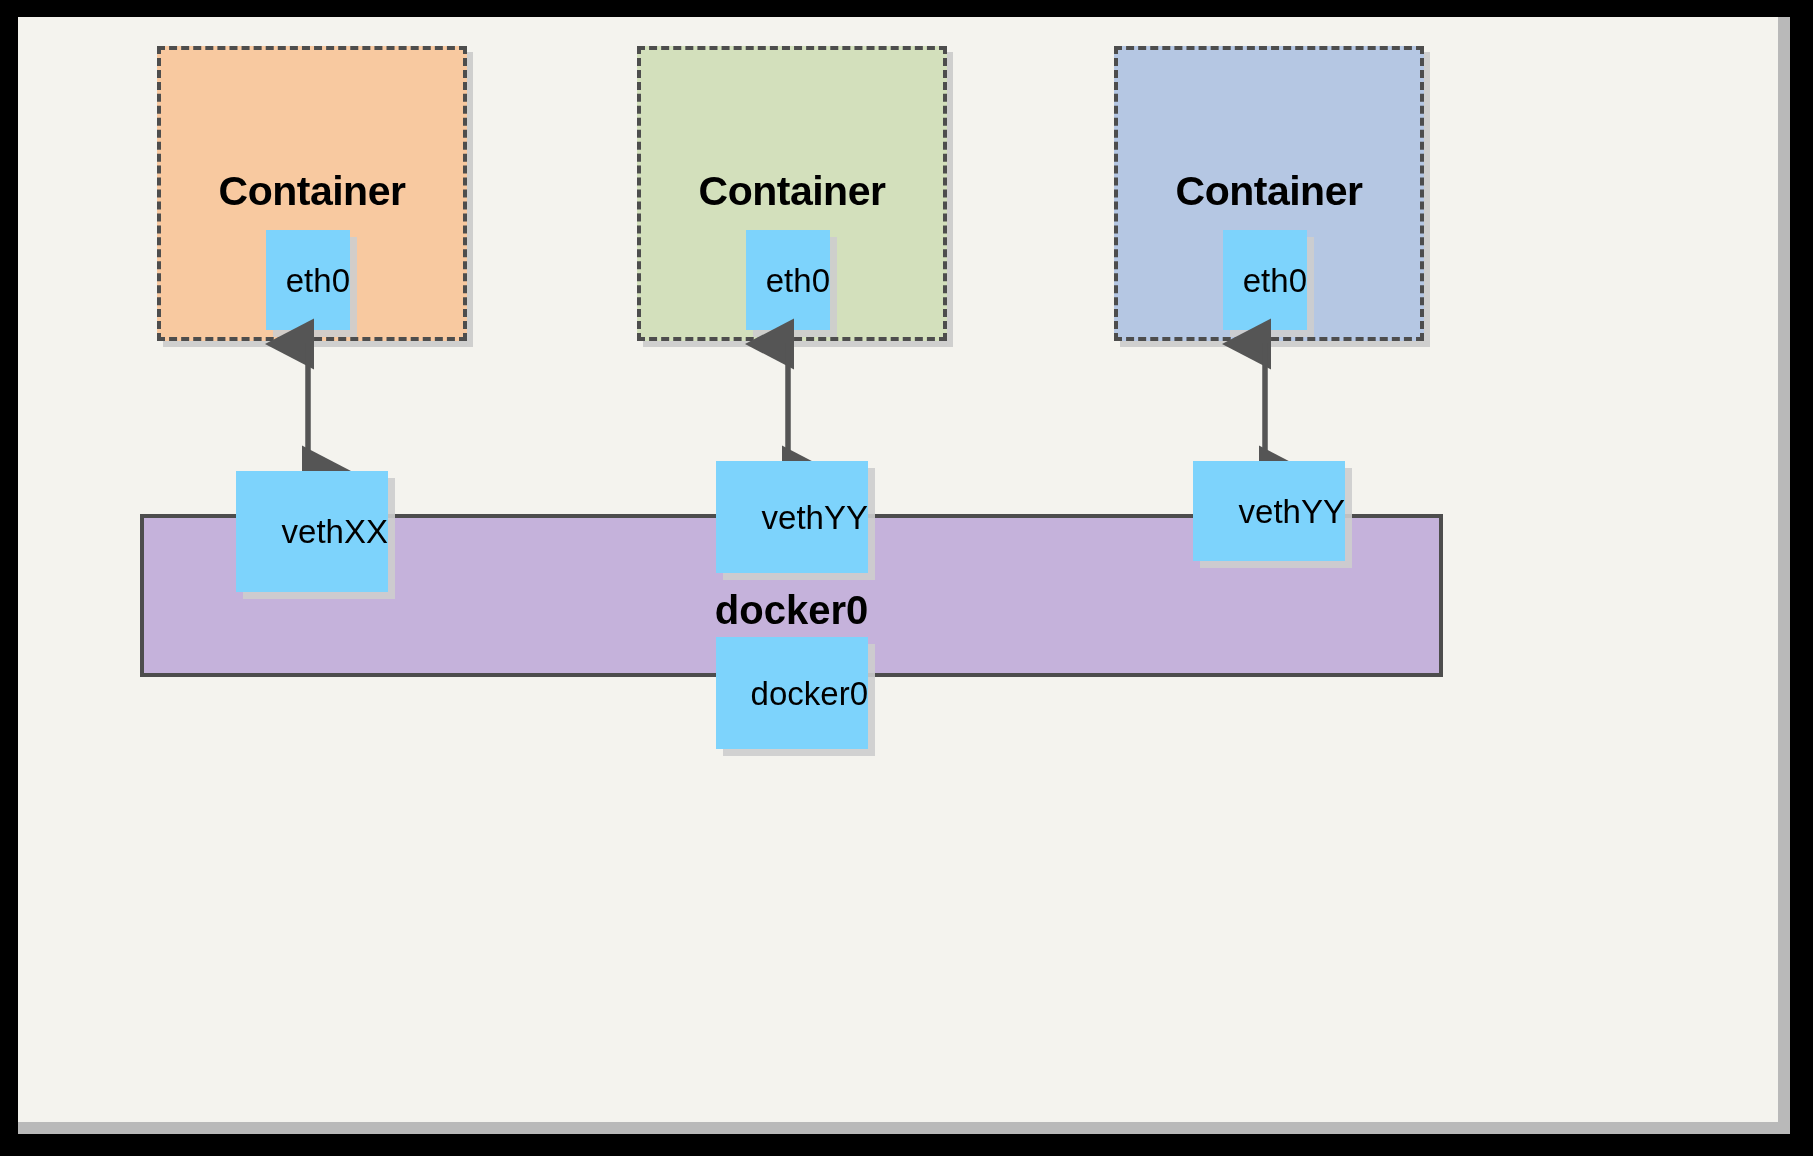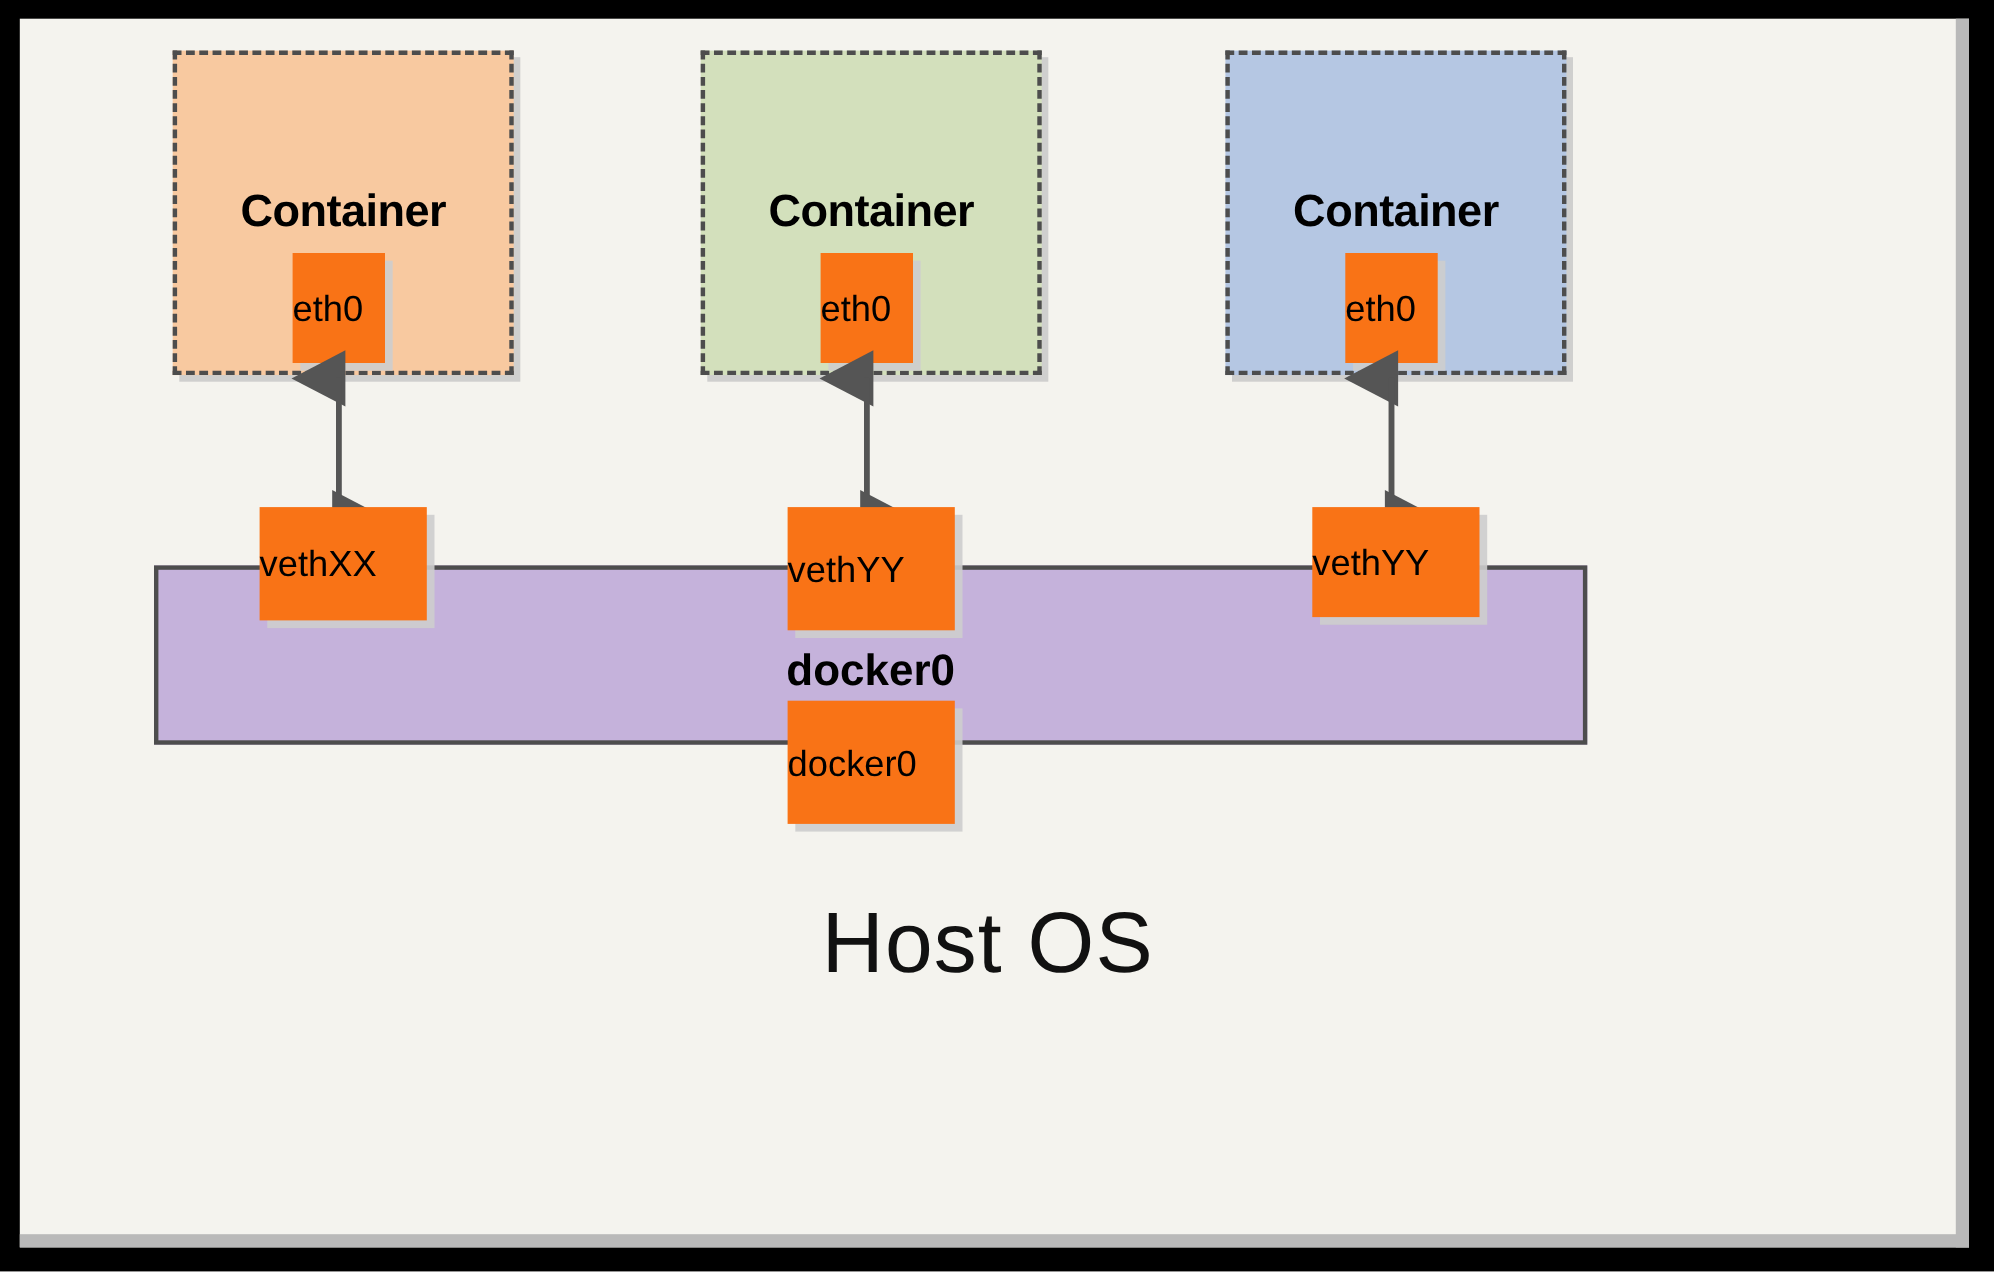--- a/index.html
+++ b/index.html
@@ -55,26 +55,26 @@
     text-align: center;
     font-size: 41px;
     font-weight: bold;
     color: #000000;
     letter-spacing: -0.5px;
   }
 
   
   .ybox {
     position: absolute;
-    background: #f97316;
+    background: #7dd3fc;
     box-sizing: border-box;
     box-shadow: 7px 7px 0 0 rgba(205,205,205,0.9);
     display: flex;
     align-items: center;
-    justify-content: flex-start;
+    justify-content: flex-end;
   }
   .ybox span {
     font-size: 33px;
     color: #000000;
     line-height: 1;
     white-space: nowrap;
   }
 
   
   .arrow-svg {
@@ -182,32 +182,31 @@
           </marker>
         </defs>
         <line x1="18" y1="137" x2="18" y2="9" stroke="#555555" stroke-width="5" marker-end="url(#ah-up-3)"></line>
         <line x1="18" y1="8" x2="18" y2="136" stroke="#555555" stroke-width="5" marker-end="url(#ah-dn-3)"></line>
       </svg>
 
       <div id="docker0-bar" style="left:122px; top:497px; width:1303px; height:163px;">
         <div id="docker0-bar-label" style="top:70px;">docker0</div>
       </div>
 
-      <div class="ybox" style="left:218px; top:444px; width:152px; height:103px;">
+      <div class="ybox" style="left:218px; top:454px; width:152px; height:121px;">
         <span>vethXX</span>
       </div>
       <div class="ybox" style="left:698px; top:444px; width:152px; height:112px;">
         <span>vethYY</span>
       </div>
       <div class="ybox" style="left:1175px; top:444px; width:152px; height:100px;">
         <span>vethYY</span>
       </div>
 
       <div class="ybox" style="left:698px; top:620px; width:152px; height:112px;">
         <span>docker0</span>
       </div>
 
 
-      <div id="host-os-label" style="top:795px;">Host OS</div>
 
     </div>
   </div>
 </div>
 
 </body></html>

